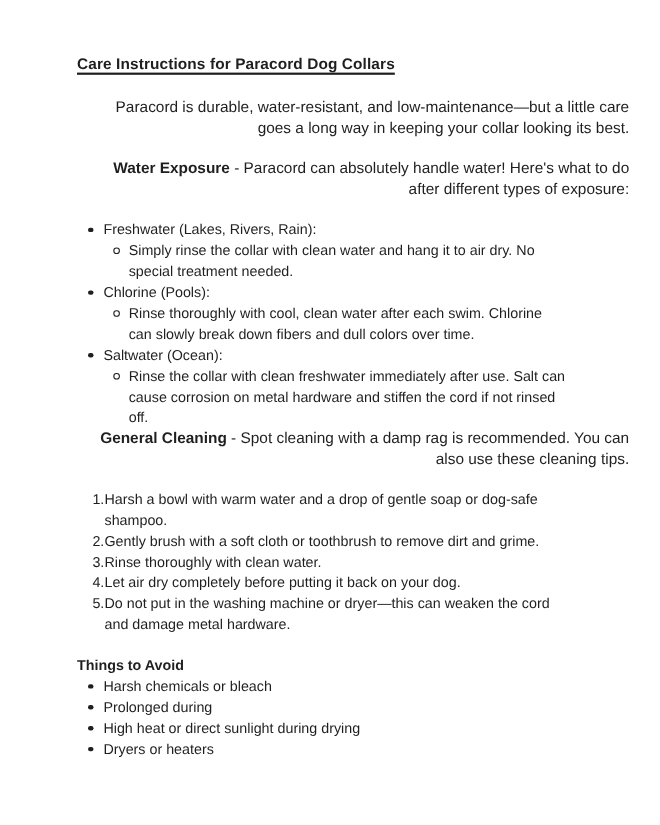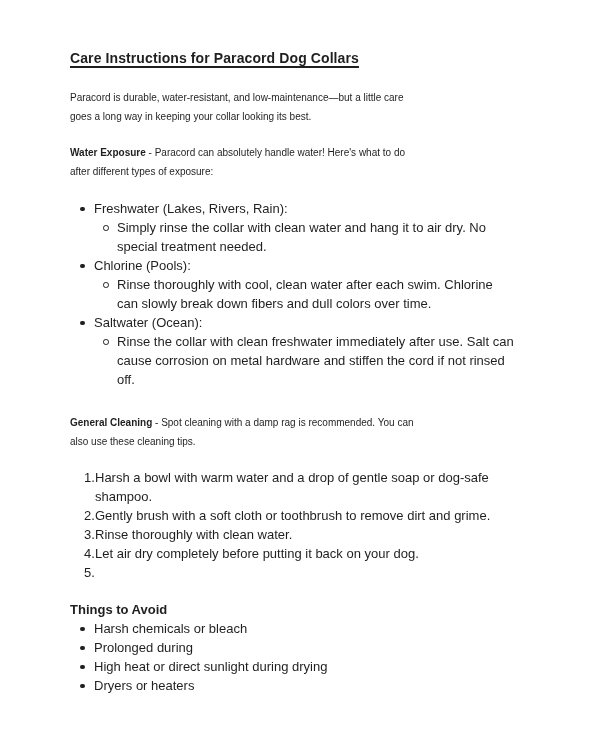--- a/index.html
+++ b/index.html
@@ -26,40 +26,41 @@
     font-size: 14px;
     font-weight: 700;
     line-height: 20px;
     text-decoration: underline;
     text-decoration-thickness: 1.5px;
     text-underline-offset: 3px;
     letter-spacing: 0.1px;
   }
   .para {
     margin: 0;
-    font-size: 10px;
+    font-size: 14px;
     line-height: 19px;
     white-space: pre;
+    text-align: right;
   }
   .para strong, .bold-head { font-weight: 700; }
   #intro-para     { margin-bottom: 17px; }
   #water-para     { margin-bottom: 18px; }
   #cleaning-para  { margin-bottom: 17px; }
   .bold-head {
     margin: 0;
     font-size: 13px;
     line-height: 19px;
     white-space: pre;
   }
   ul.blist {
     list-style: none;
     margin: 0;
     padding: 0 0 0 10px;
   }
-  #water-list { margin-bottom: 24px; }
+  #water-list { margin-bottom: 0; }
   ul.blist > li { margin: 0; padding: 0; }
   .row {
     display: flex;
     font-size: 13px;
     line-height: 19px;
   }
   .row.sub { margin-left: 23px; }
   .marker {
     flex: 0 0 14px;
     display: flex;
@@ -156,20 +157,22 @@
     <div class="row">
       <span class="num">3.</span>
       <span class="litext">Rinse thoroughly with clean water.</span>
     </div>
     <div class="row">
       <span class="num">4.</span>
       <span class="litext">Let air dry completely before putting it back on your dog.</span>
     </div>
     <div class="row">
       <span class="num">5.</span>
+      <span class="litext">Do not put in the washing machine or dryer—this can weaken the cord
+and damage metal hardware.</span>
     </div>
   </div>
 
   <p class="bold-head">Things to Avoid</p>
 
   <ul class="blist" id="avoid-list">
     <li>
       <div class="row">
         <span class="marker disc"></span>
         <span class="litext">Harsh chemicals or bleach</span>

